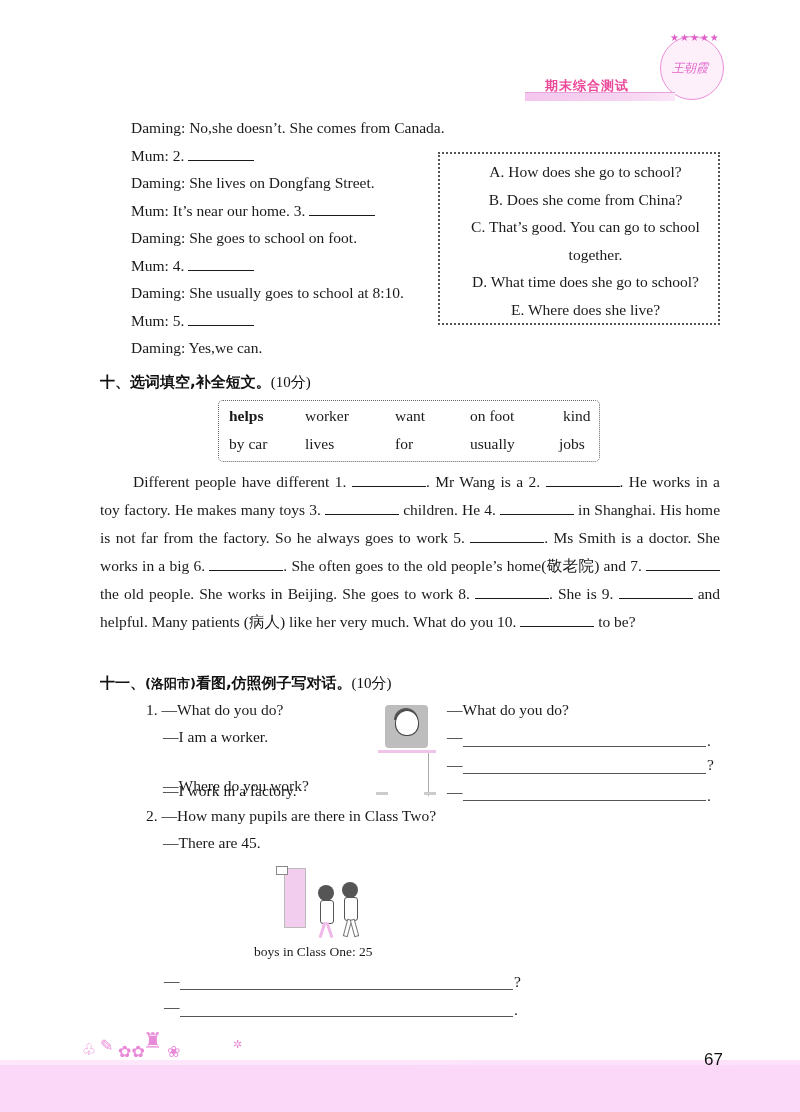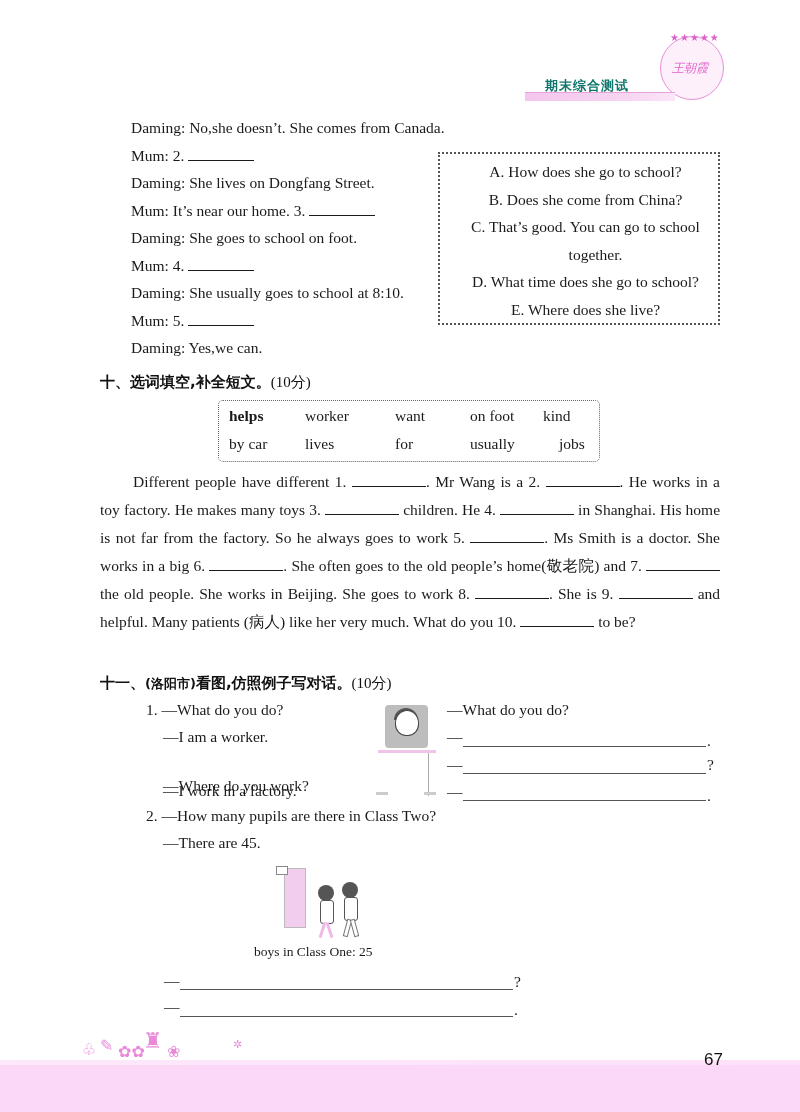--- a/index.html
+++ b/index.html
@@ -13,21 +13,21 @@
   .serif { font-family: "Liberation Serif", "DejaVu Serif", serif; font-size: 15.5px; }
   .sans { font-family: "DejaVu Sans", "Liberation Sans", sans-serif; }
 
   
   .header-band {
     left: 525px; top: 92px; width: 150px; height: 8px;
     background: linear-gradient(to right, #f4c6ee 0%, #f7d6f2 70%, #fbe6f8 100%);
     border-top: 1px solid #e7a2dc;
   }
   .header-title {
-    left: 545px; top: 77px; font-size: 13px; color: #0f766e; font-weight: bold;
+    left: 545px; top: 77px; font-size: 13px; color: #ec4899; font-weight: bold;
     letter-spacing: 1px;
   }
   .badge {
     left: 660px; top: 36px; width: 62px; height: 62px; border-radius: 50%;
     border: 1.5px solid #e78fd8; background: #fdf0fb;
   }
   .badge-stars { left: 670px; top: 32px; color: #e05fc9; font-size: 10px; letter-spacing: 1px; }
   .badge-name { left: 672px; top: 60px; color: #e05fc9; font-size: 12px; font-family: "DejaVu Serif", serif; font-style: italic; }
 
   .line { line-height: 27.5px; white-space: nowrap; }
@@ -115,21 +115,21 @@
 
 <div class="abs section-title sans" style="left:100px; top:373px;">
   <span>十、选词填空,补全短文。</span><span class="pts">(10分)</span>
 </div>
 
 <div class="abs wordbox">
   <span class="word" style="left:10px; top:6px;font-weight:bold;">helps</span>
   <span class="word" style="left:86px; top:6px;">worker</span>
   <span class="word" style="left:176px; top:6px;">want</span>
   <span class="word" style="left:251px; top:6px;">on foot</span>
-  <span class="word" style="left:324px; top:6px;">kind</span>
+  <span class="word" style="left:344px; top:6px;">kind</span>
   <span class="word" style="left:10px; top:34px;">by car</span>
   <span class="word" style="left:86px; top:34px;">lives</span>
   <span class="word" style="left:176px; top:34px;">for</span>
   <span class="word" style="left:251px; top:34px;">usually</span>
   <span class="word" style="left:340px; top:34px;">jobs</span>
 </div>
 
 <div class="abs para serif">
   <span style="display:inline-block; width:33px;"></span><span>Different people have different 1.</span>
   <span class="blank"></span><span>. Mr Wang is a 2.</span>

